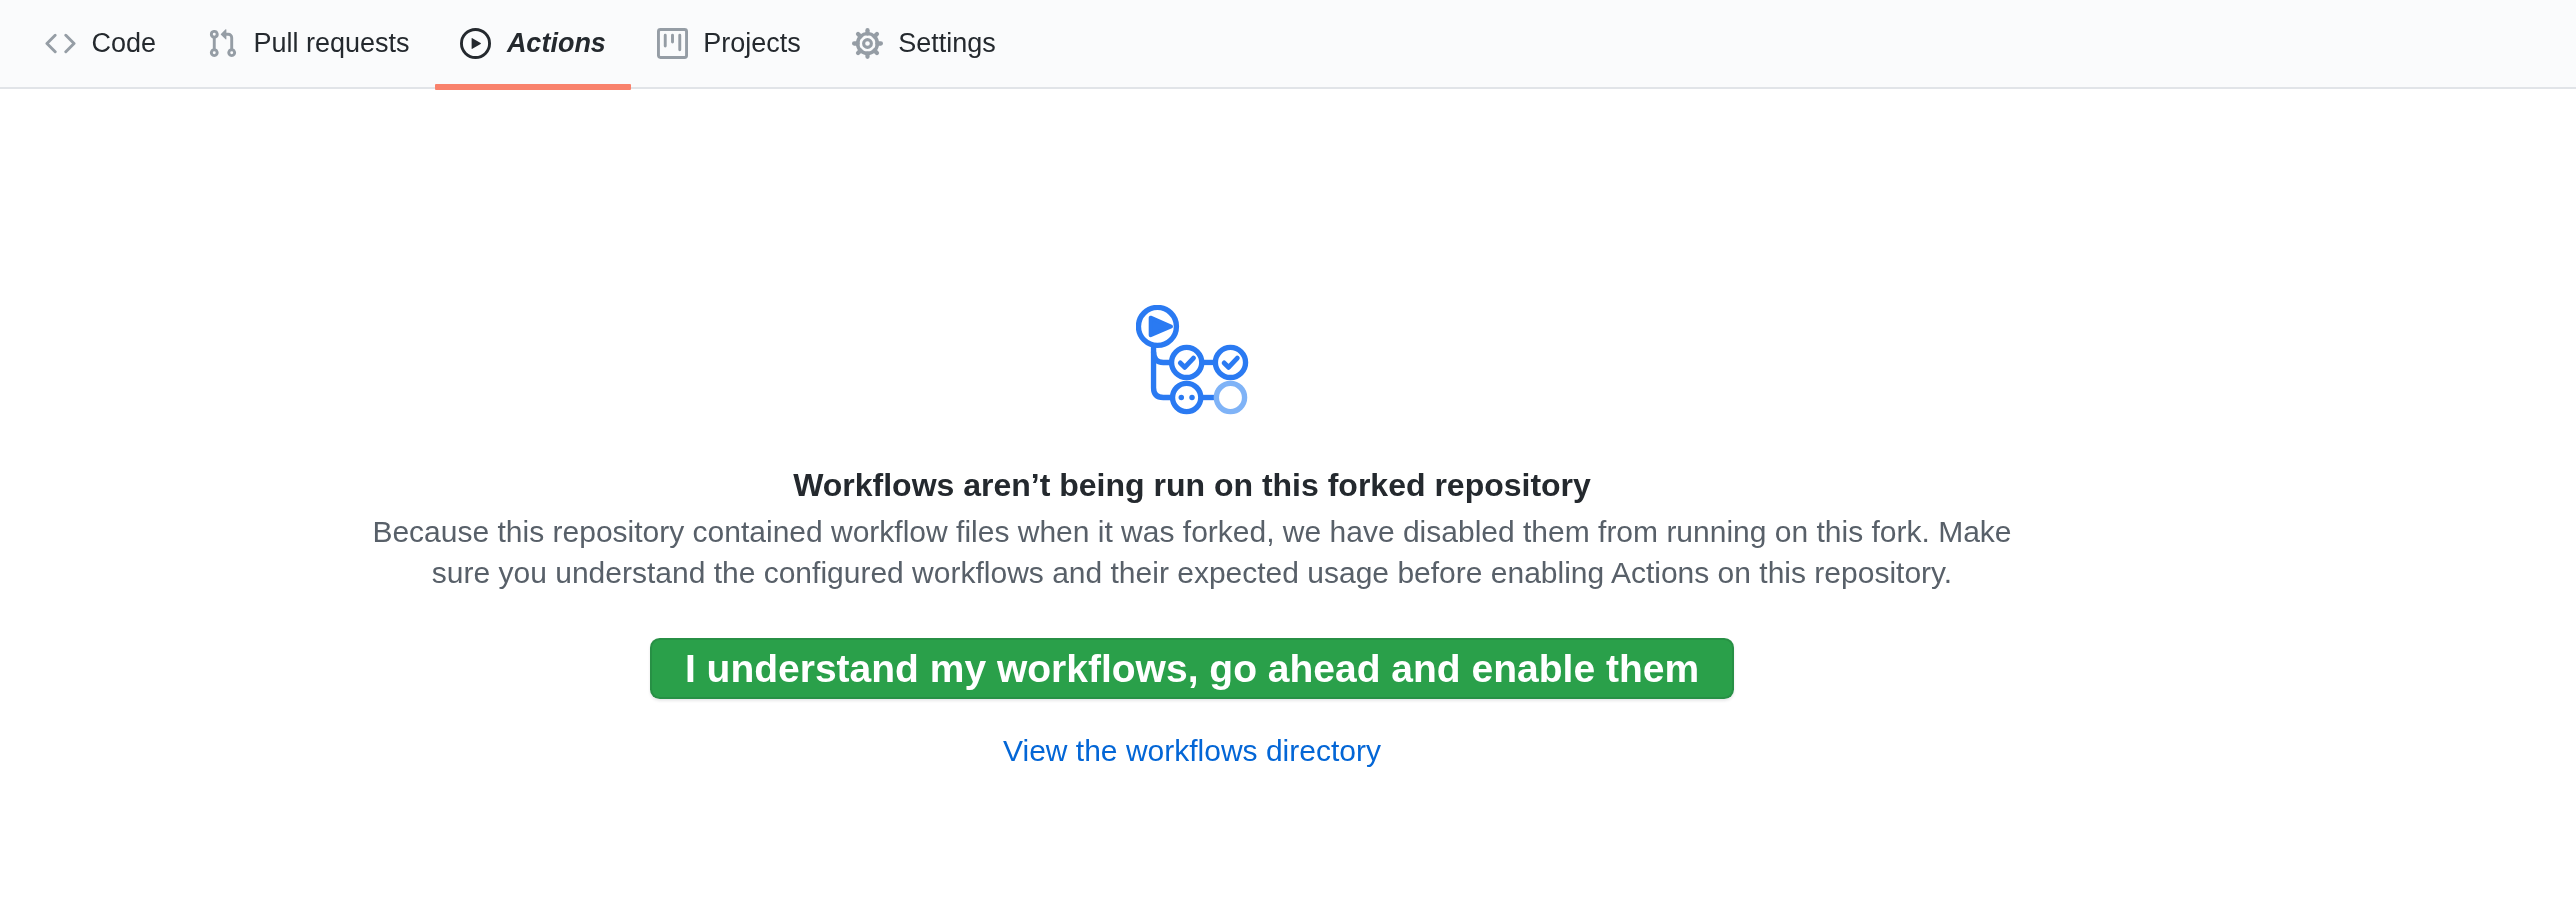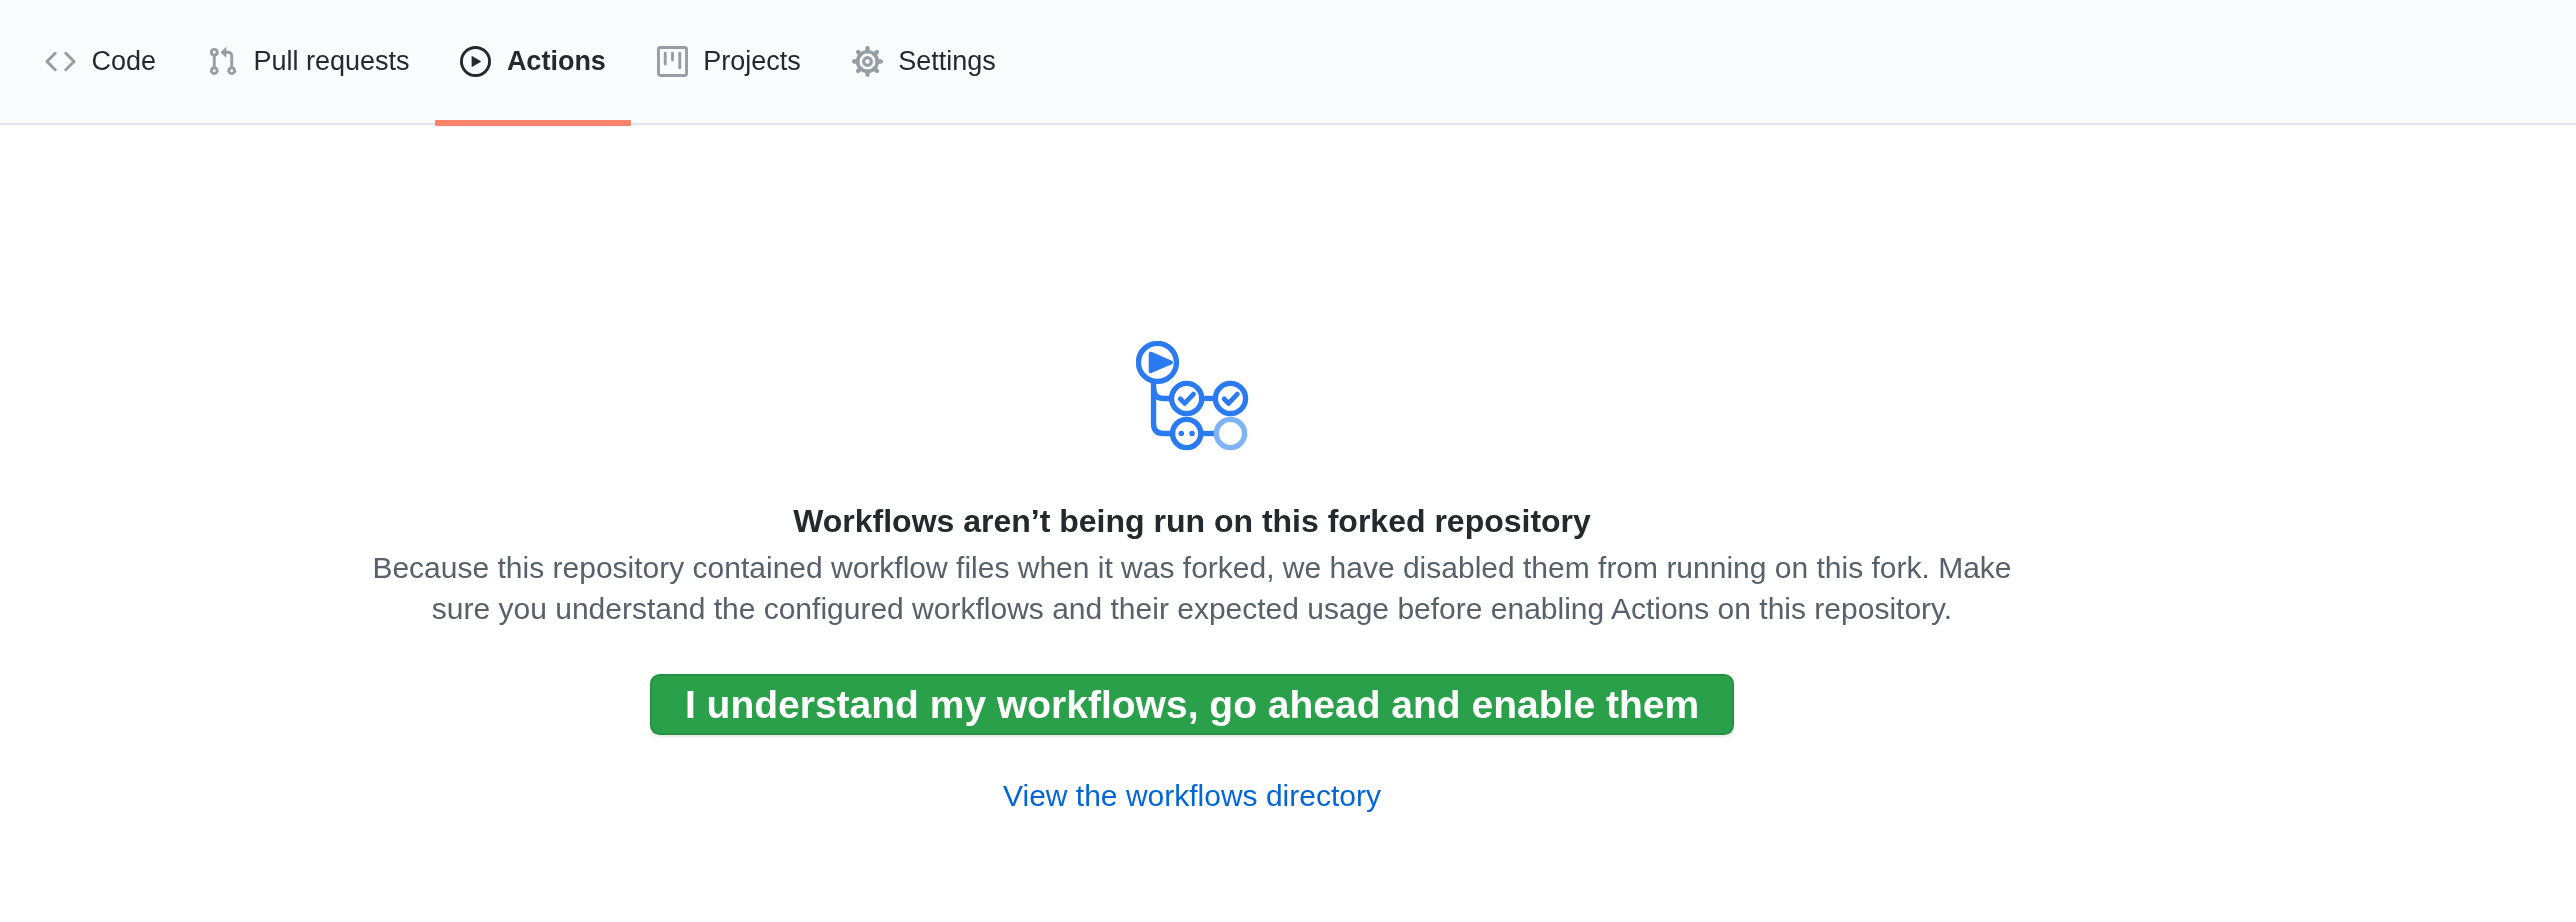--- a/index.html
+++ b/index.html
@@ -20,21 +20,21 @@
   html,body{margin:0;padding:0;}
   body{
     width:2576px;height:923px;
     background:var(--page-bg);
     font-family:"Liberation Sans","DejaVu Sans",sans-serif;
     color:var(--text-primary);
     overflow:hidden;
   }
   
   header{
-    height:125px;
+    height:89px;
     background:var(--header-bg);
     border-bottom:2.9px solid var(--header-border);
     display:flex;
     align-items:stretch;
     padding-left:19.5px;
   }
   nav{display:flex;align-items:stretch;}
   .tab{
     position:relative;
     display:flex;
@@ -43,21 +43,21 @@
     padding:0 25.4px;
     font-size:27px;
     line-height:1;
     color:var(--text-primary);
     text-decoration:none;
     cursor:pointer;
     white-space:nowrap;
   }
   .tab .tabicon{color:var(--tab-icon-gray);display:flex;align-items:center;}
   .tab svg{width:31px;height:31px;display:block;fill:currentColor;}
-  .tab.selected{font-weight:700;}
+  .tab.selected{font-weight:700;font-style:italic;}
   .tab.selected .tabicon{color:var(--text-primary);}
   .tab.selected::after{
     content:"";
     position:absolute;
     left:0;right:0;bottom:-2.9px;
     height:5.9px;
     background:var(--accent-tab-underline);
     border-radius:1px;
   }
   
@@ -94,21 +94,21 @@
     font-family:inherit;
     font-size:39px;
     font-weight:700;
     color:var(--button-text);
     background:var(--button-green);
     border:2px solid rgba(27,31,35,0.12);
     border-radius:9.8px;
     box-shadow:0 2px 2.9px rgba(27,31,35,0.10);
     cursor:pointer;
   }
-  .link-row{margin-top:44px;}
+  .link-row{margin-top:35px;}
   a.workflows-link{
     font-size:30px;
     color:var(--link-blue);
     text-decoration:none;
     cursor:pointer;
   }
 </style>
 </head>
 <body>
 

